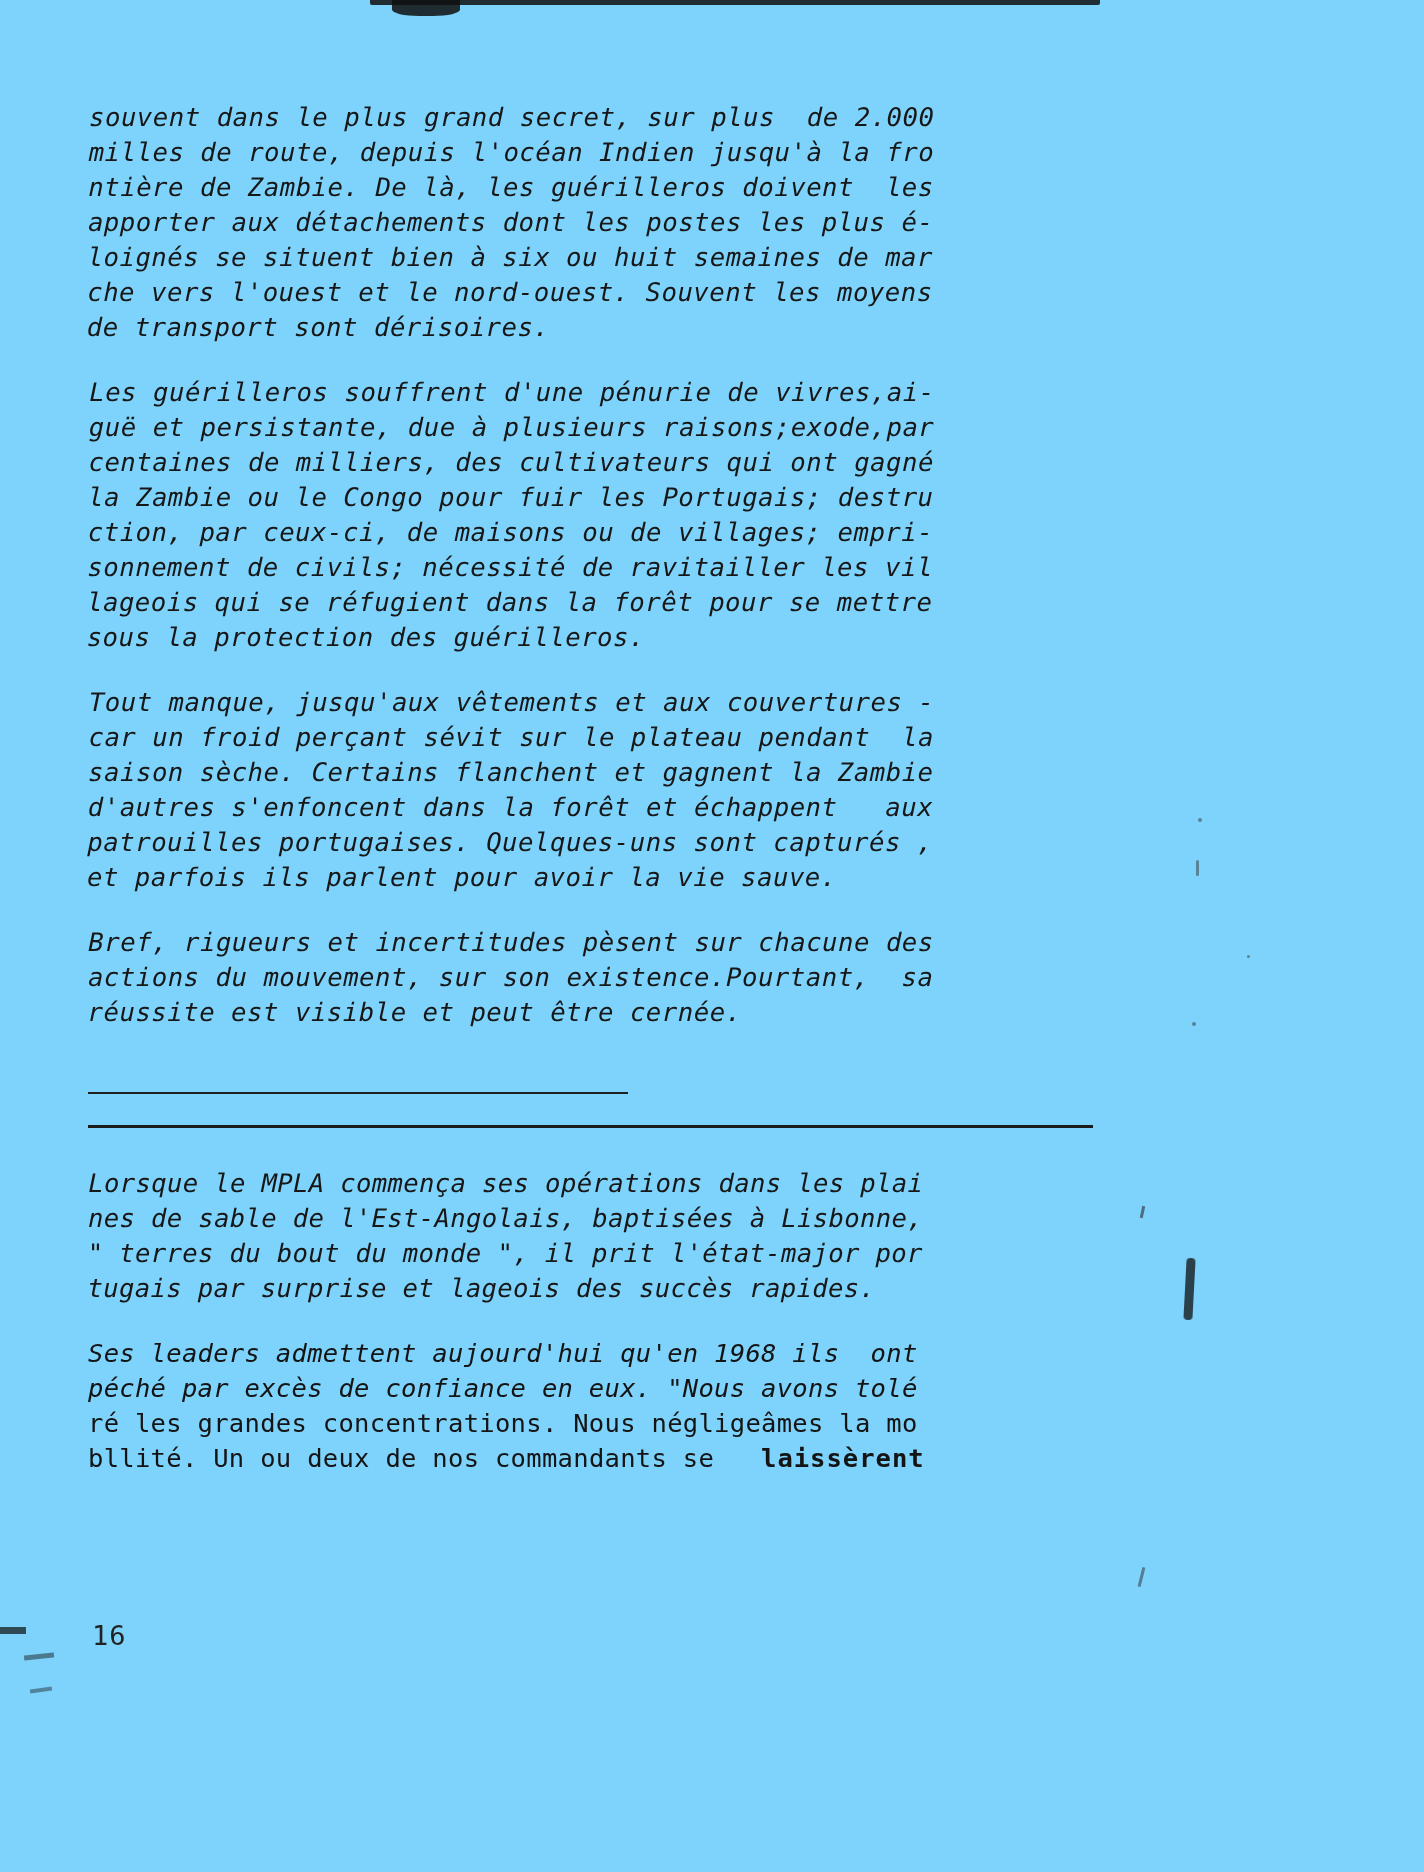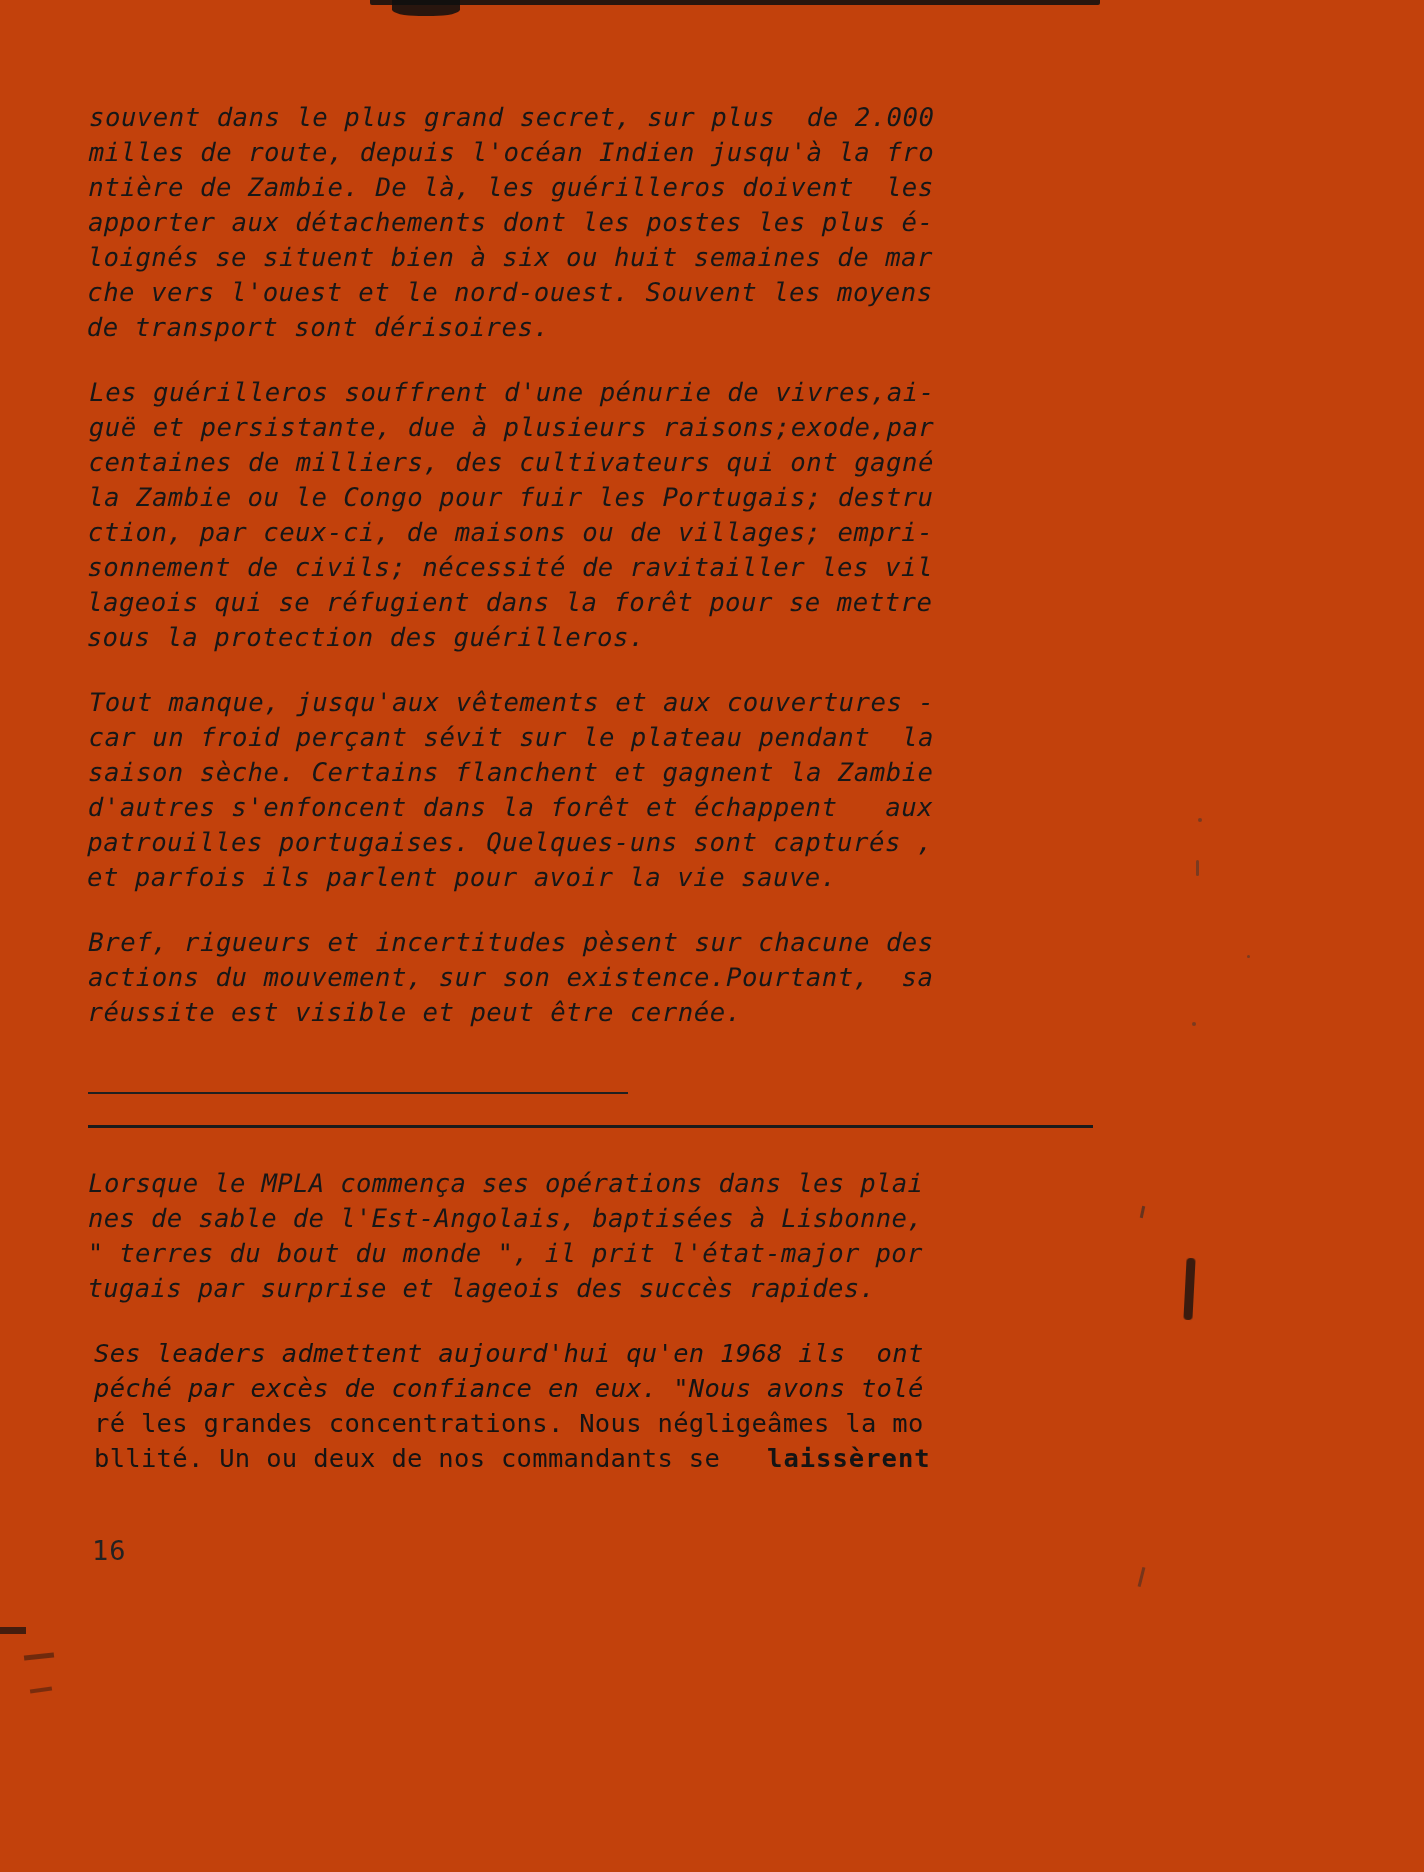--- a/index.html
+++ b/index.html
@@ -13,21 +13,21 @@
     position: relative;
     font-family: "DejaVu Sans Mono", monospace;
     color: #1a1a1a;
     overflow: hidden;
   }
 
   
   .page {
     position: absolute;
     inset: 0;
-    background: #c2410c;
+    background: #7dd3fc;
   }
 
   
   .scan-smudge {
     position: absolute;
     background: #0f0f0f;
     opacity: 0.85;
   }
   .smudge-top {
     left: 370px;
@@ -143,21 +143,21 @@
     font-size: 25.5px;
     line-height: 35px;
     letter-spacing: 0.4px;
     white-space: pre-wrap;
     color: #171717;
     transform: skewX(-0.4deg);
   }
 
   
   p.para-last {
-    margin: 6px;
+    margin: 0;
     font-family: "DejaVu Sans Mono", monospace;
     font-size: 25.5px;
     line-height: 35px;
     letter-spacing: 0.3px;
     white-space: pre-wrap;
     color: #141414;
   }
   p.para-last .lean {
     font-style: italic;
   }
@@ -165,21 +165,21 @@
     font-weight: bold;
     letter-spacing: 1px;
   }
   p.para-last .struck {
     position: relative;
   }
 
   .page-number {
     position: absolute;
     left: 92px;
-    top: 1535px;
+    top: 1620px;
     font-family: "DejaVu Sans Mono", monospace;
     font-size: 27px;
     color: #222;
     letter-spacing: 1px;
   }
 
   .margin-tick {
     position: absolute;
     background: #2a2a2a;
     opacity: 0.6;

